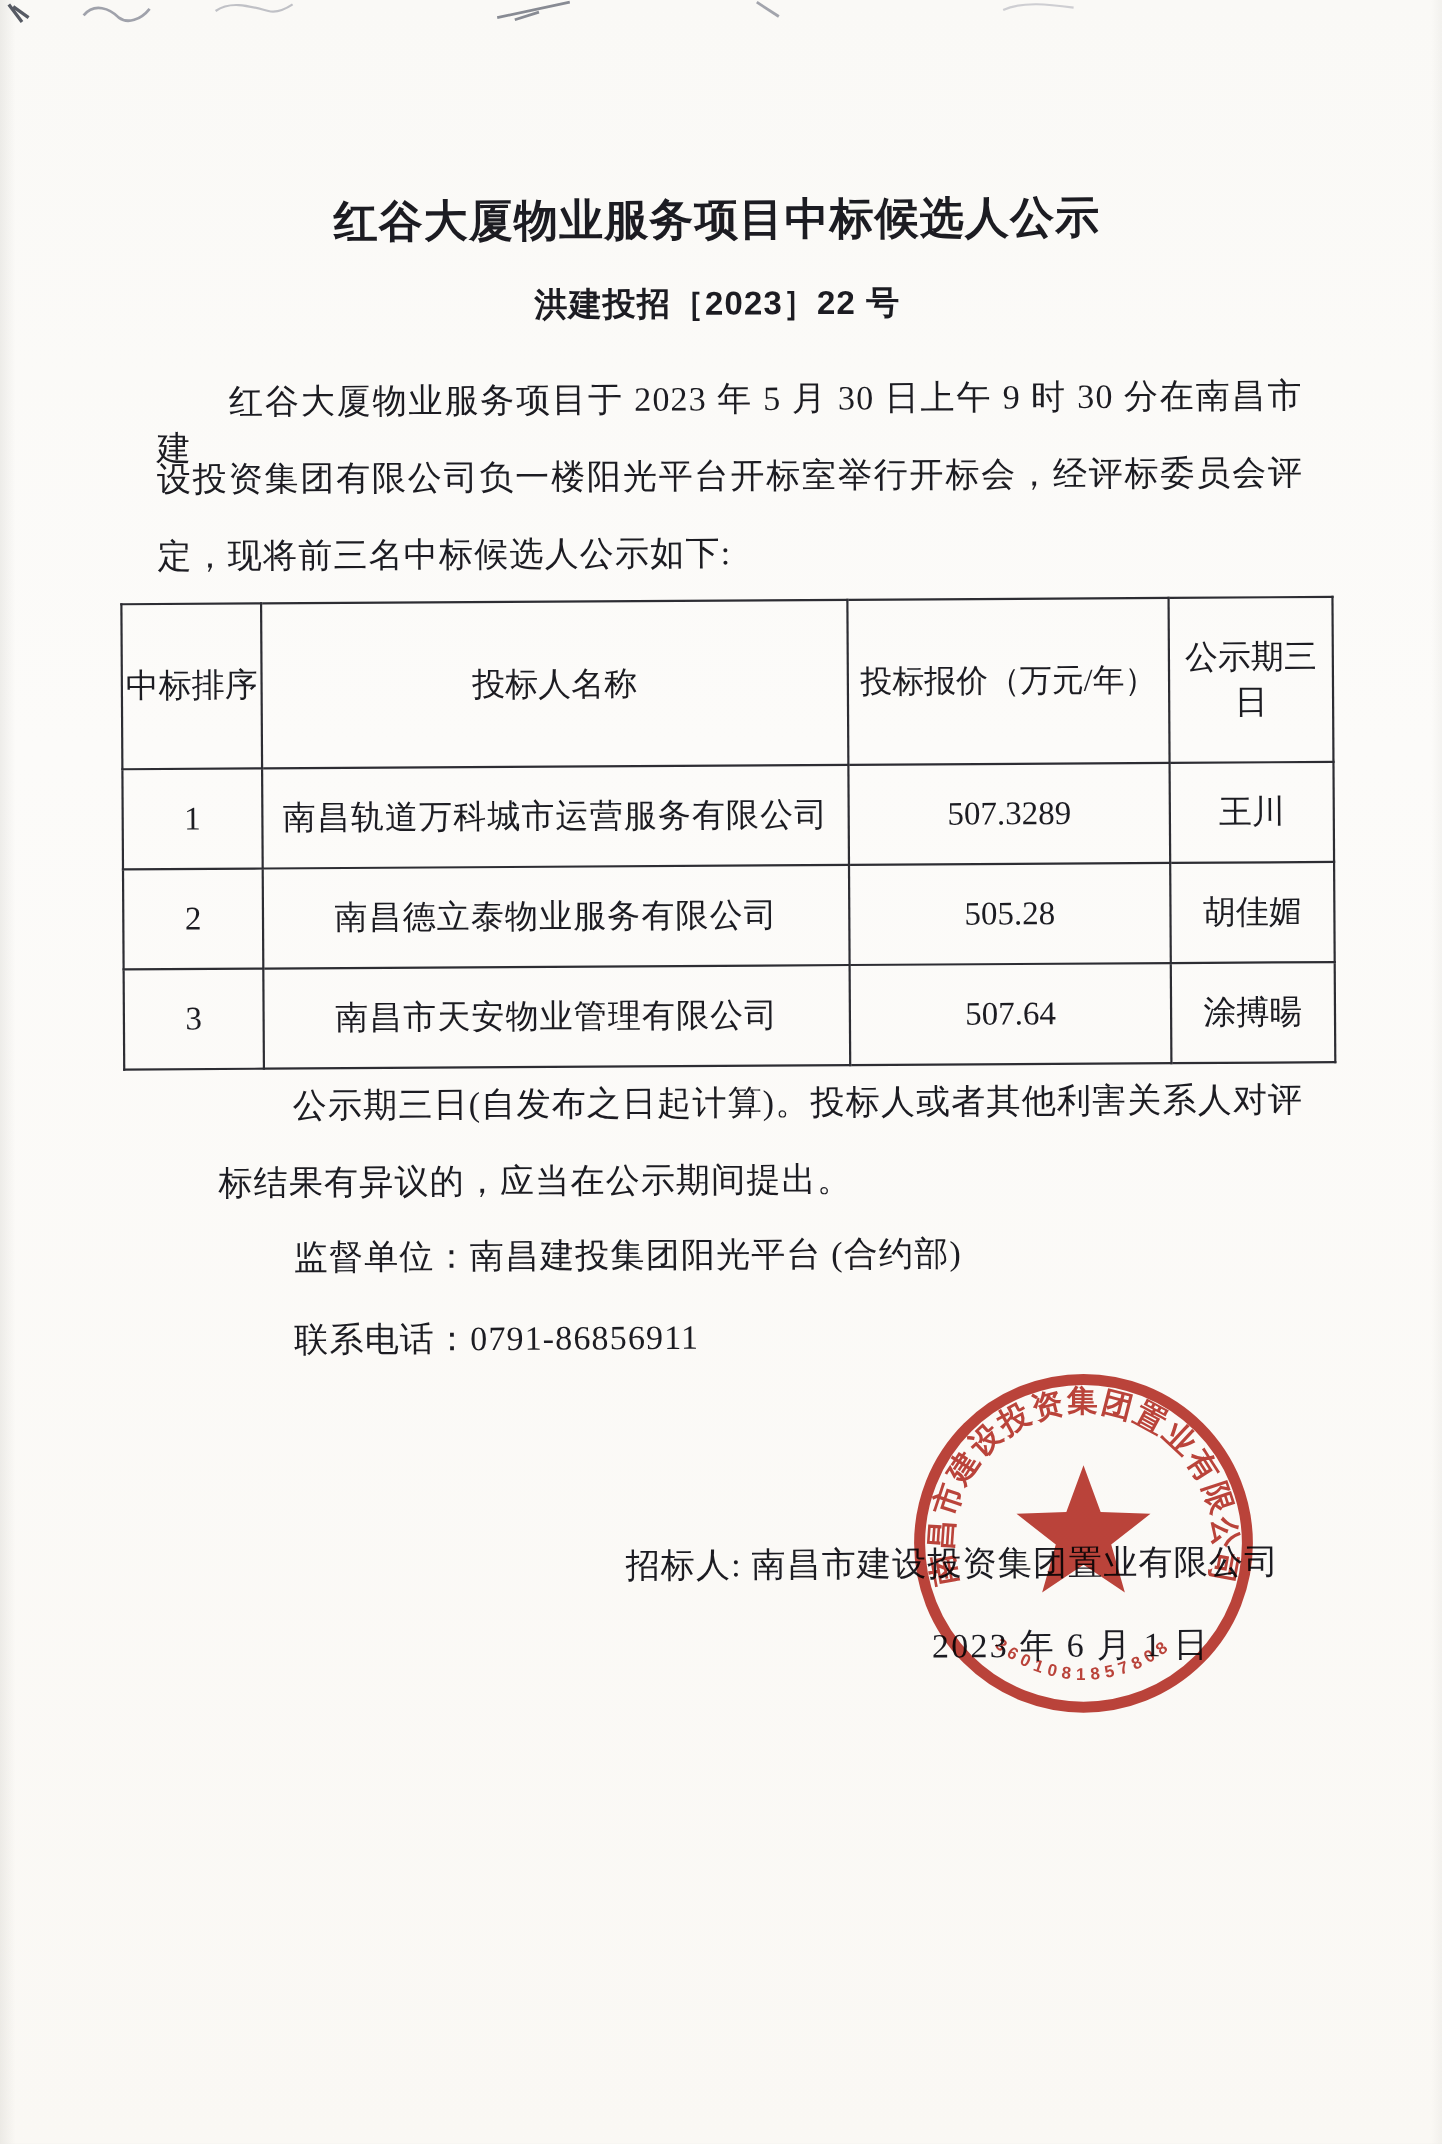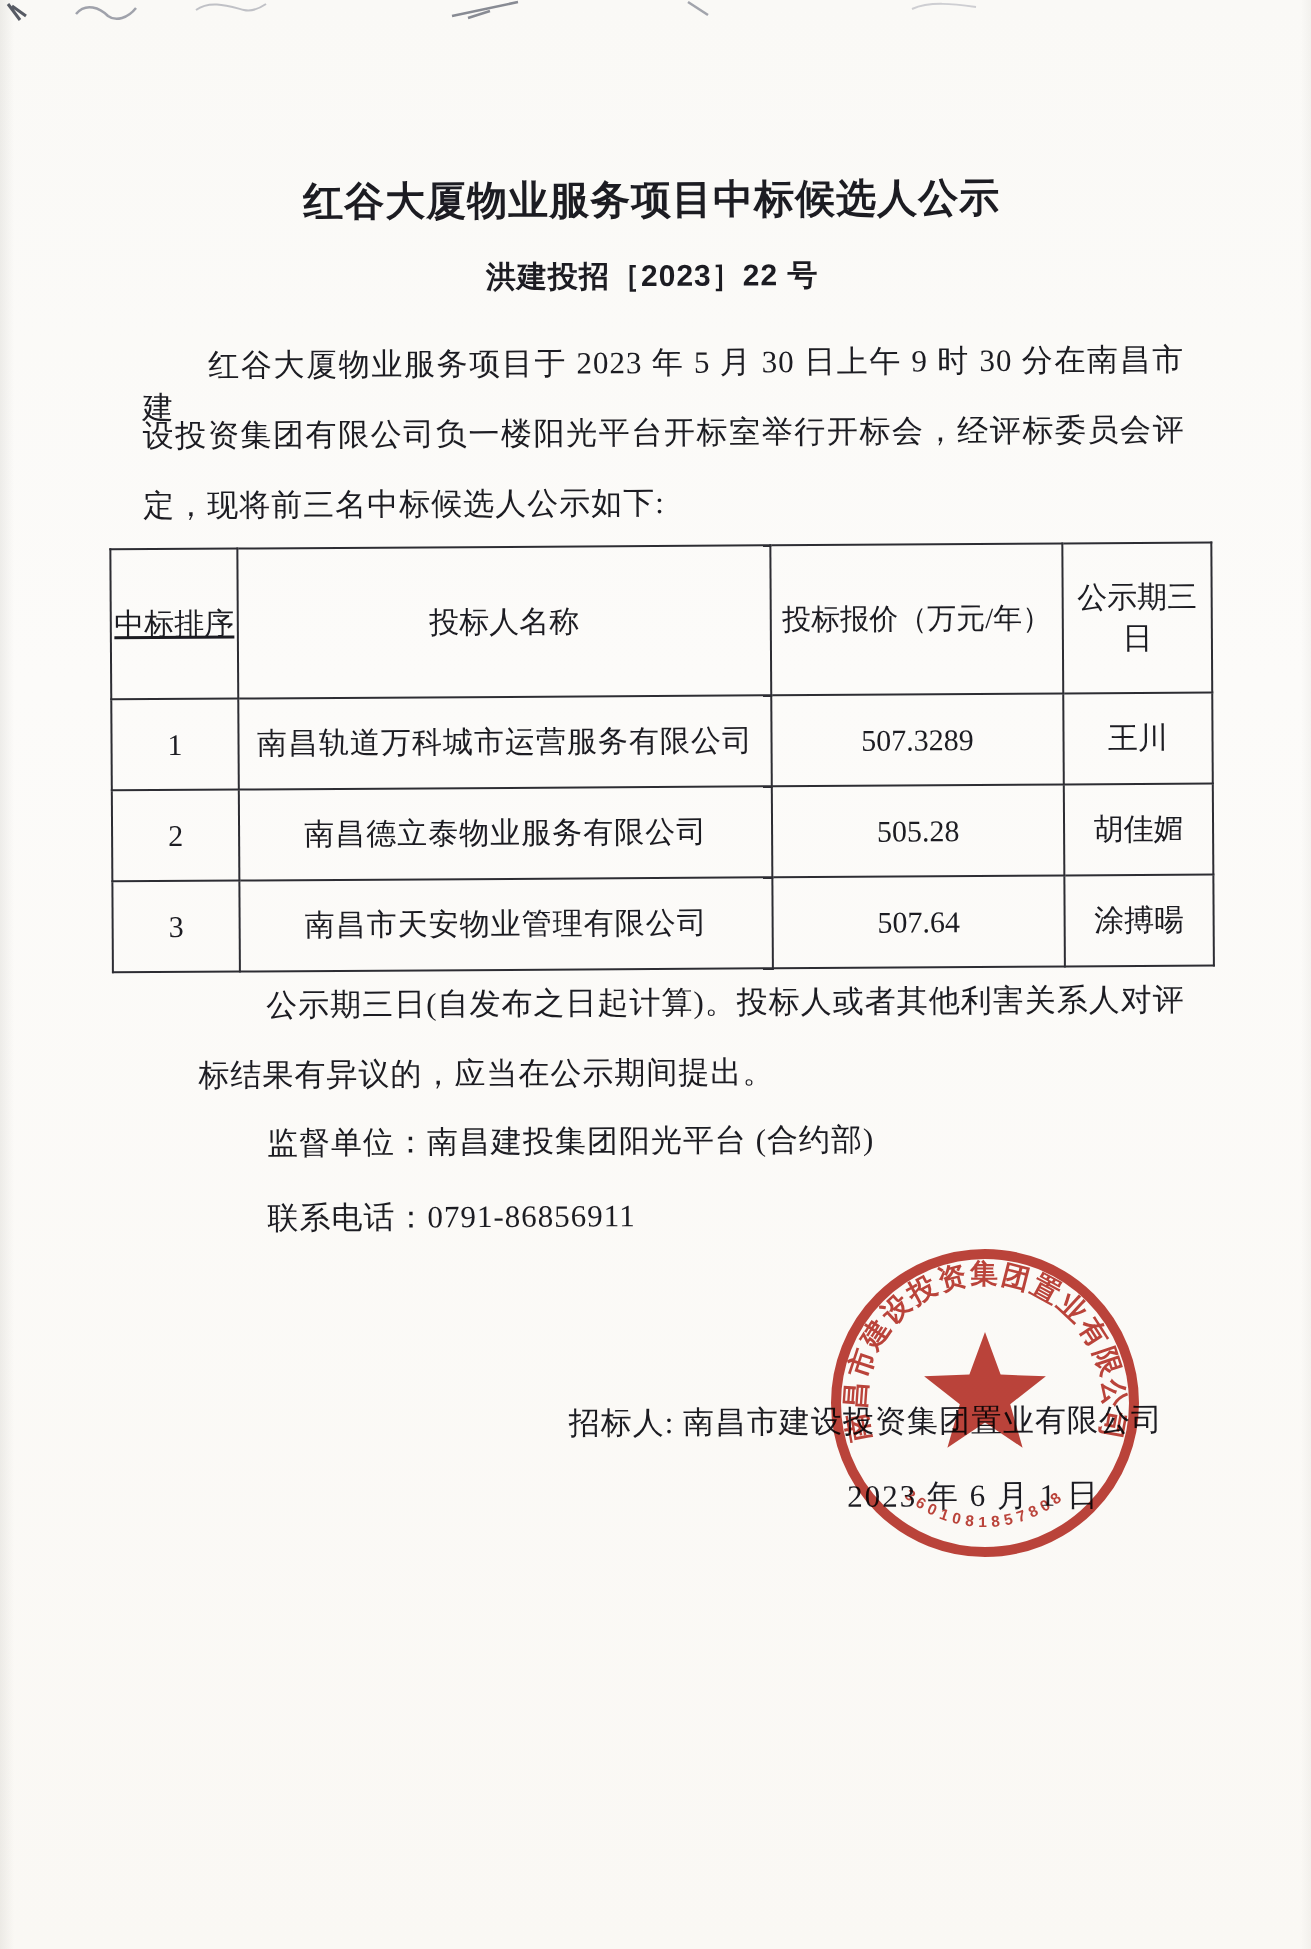--- a/index.html
+++ b/index.html
@@ -46,21 +46,21 @@
     position:absolute;top:545px;left:111px;
     width:1101px;border-collapse:collapse;table-layout:fixed;
     font-size:30px;
   }
   table.candidates th,table.candidates td{
     border:2px solid #2d2d33;text-align:center;vertical-align:middle;
     font-weight:400;padding:0;overflow:hidden;
   }
   table.candidates thead tr{height:150px;}
   table.candidates tbody tr{height:91px;}
-  th.rank-h{padding:0 30px;line-height:78px;white-space:normal;text-decoration:underline;}
+  th.rank-h{padding:0 30px;line-height:78px;white-space:normal;}
   th.price-h{white-space:nowrap;font-size:29px;letter-spacing:0;}
   td.bidder-cell{letter-spacing:1px;}
 
   .stamp-svg{position:absolute;left:815px;top:1233px;width:340px;height:340px;
     mix-blend-mode:multiply;opacity:.92;}
   .topmarks{position:absolute;top:0;left:0;width:1311px;height:42px;}
 </style>
 </head>
 <body>
 

